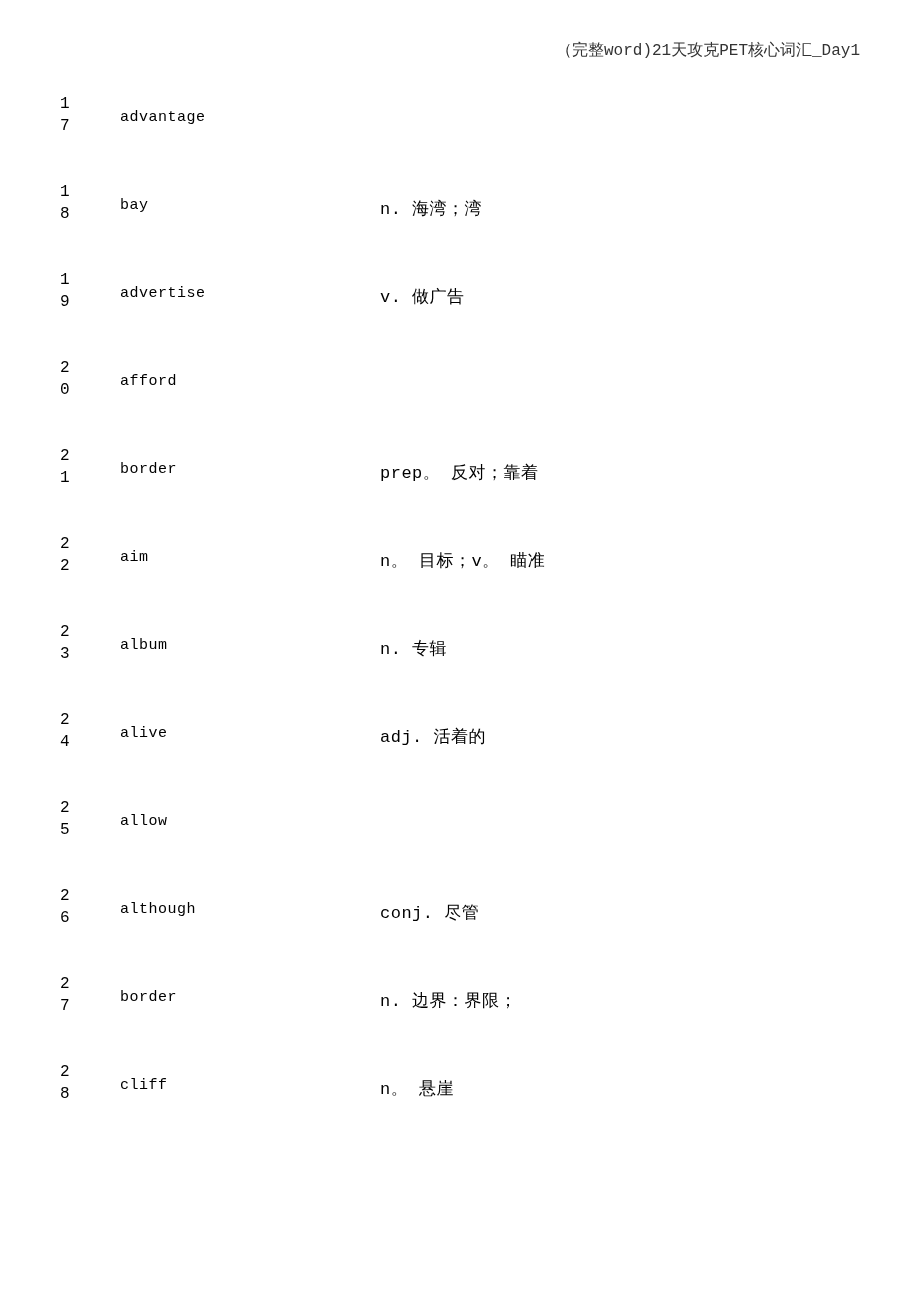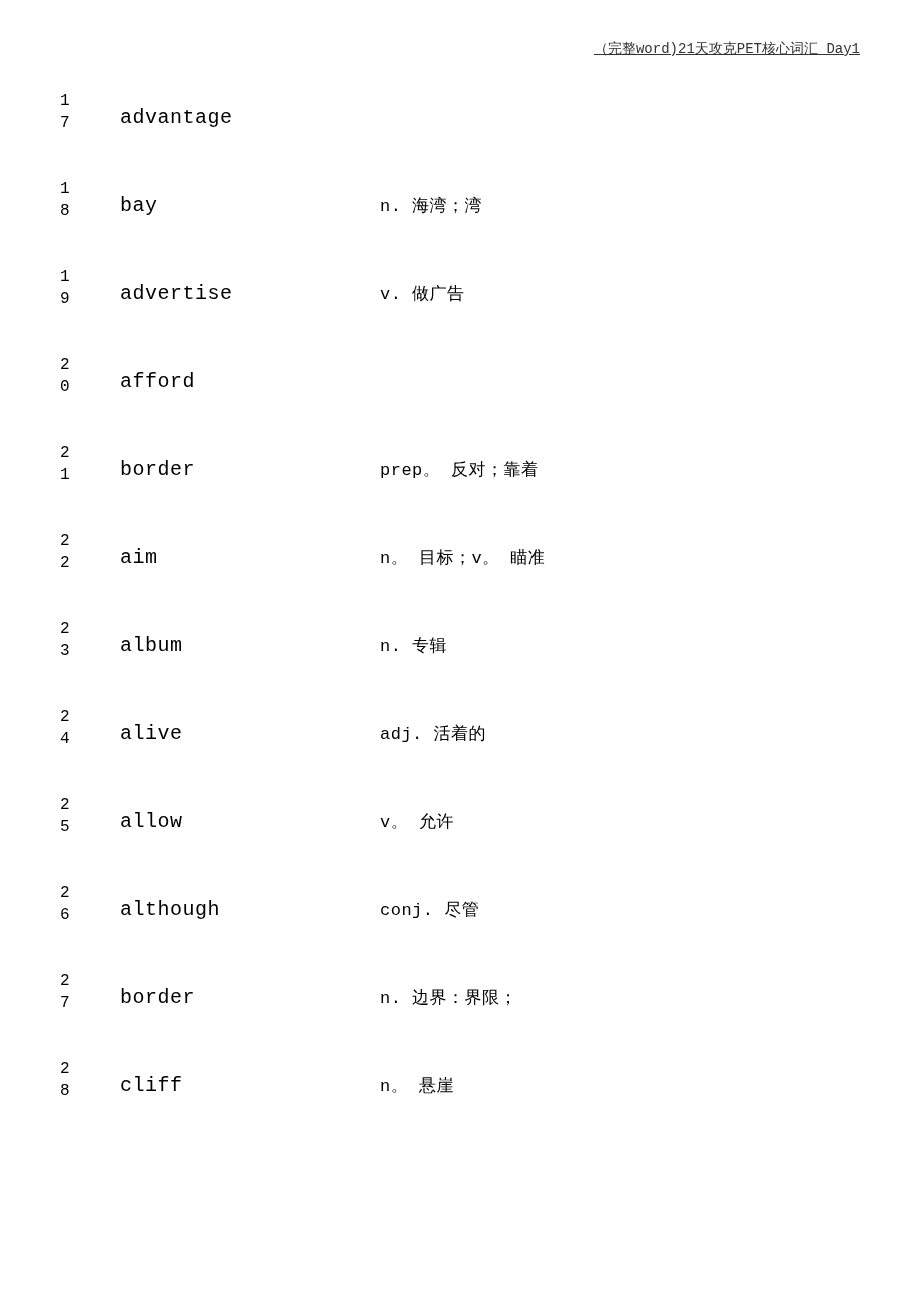--- a/index.html
+++ b/index.html
@@ -14,25 +14,24 @@
       font-size: 16px;
       color: #000000;
       width: 920px;
       min-height: 1302px;
       padding: 40px 60px;
       position: relative;
     }
 
     .page-header {
       text-align: right;
-      font-size: 14px;
+      font-size: 16px;
       color: #333;
       margin-bottom: 30px;
       font-family: 'Courier New', Courier, monospace;
-      text-decoration: underline;
     }
 
     .vocab-row {
       display: flex;
       align-items: flex-start;
       margin-bottom: 28px;
       min-height: 60px;
     }
 
     .num-col {
@@ -48,21 +47,21 @@
       display: block;
     }
 
     .num-bottom {
       display: block;
     }
 
     .word-col {
       width: 260px;
       flex-shrink: 0;
-      font-size: 20px;
+      font-size: 15px;
       padding-top: 18px;
       color: #000;
       letter-spacing: 0.5px;
     }
 
     .def-col {
       flex: 1;
       font-size: 17px;
       padding-top: 18px;
       color: #000;
@@ -138,21 +137,20 @@
       </div>
       <div class="word-col">alive</div>
       <div class="def-col">adj.  活着的</div>
     </div>
     <div class="vocab-row">
       <div class="num-col">
         <span class="num-top">2</span>
         <span class="num-bottom">5</span>
       </div>
       <div class="word-col">allow</div>
-      <div class="def-col">v。 允许</div>
     </div>
     <div class="vocab-row">
       <div class="num-col">
         <span class="num-top">2</span>
         <span class="num-bottom">6</span>
       </div>
       <div class="word-col">although</div>
       <div class="def-col">conj.  尽管</div>
     </div>
     <div class="vocab-row">

